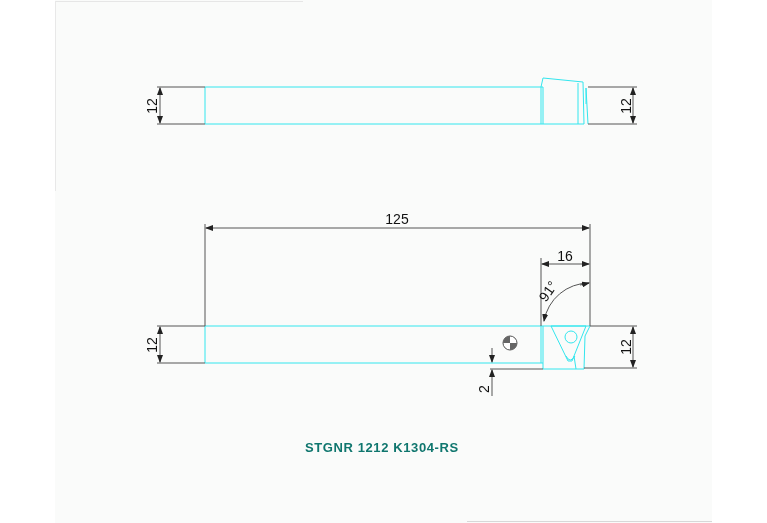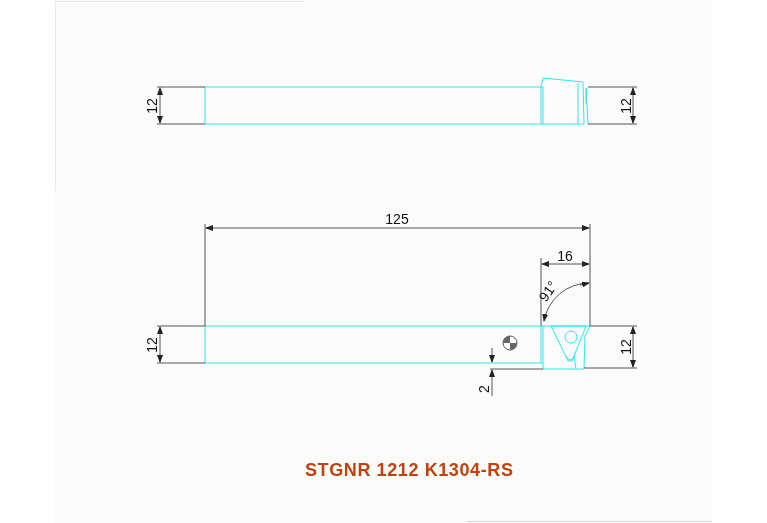--- a/index.html
+++ b/index.html
@@ -4,22 +4,22 @@
   <style>
     html, body { margin: 0; padding: 0; background: #ffffff; }
     body { width: 767px; height: 523px; position: relative; overflow: hidden;
            font-family: "Liberation Sans", sans-serif; }
     .paper { position: absolute; left: 55px; top: 0; width: 657px; height: 523px; background: #fafbfa; }
     .paper-edge-top { position: absolute; left: 55px; top: 1px; width: 248px; height: 1px; background: #e6e6e6; }
     .paper-edge-left { position: absolute; left: 55px; top: 1px; width: 1px; height: 190px; background: #e8e8e8; }
     .paper-edge-bottom { position: absolute; left: 467px; top: 521px; width: 245px; height: 1px; background: #d8d8d8; }
     svg.drawing { position: absolute; left: 0; top: 0; }
     .dim-text { font-family: "Liberation Sans", sans-serif; font-size: 14px; fill: #111; }
-    .part-label { position: absolute; left: 305px; top: 460px; color: #c2410c; font-weight: bold;
-                  font-size: 18px; letter-spacing: 0.6px; white-space: pre;
+    .part-label { position: absolute; left: 305px; top: 440px; color: #0f766e; font-weight: bold;
+                  font-size: 13px; letter-spacing: 0.6px; white-space: pre;
                   font-family: "Liberation Sans", sans-serif; }
   </style>
 </head>
 <body>
 
 <div class="paper"></div>
 <div class="paper-edge-top"></div>
 <div class="paper-edge-left"></div>
 <div class="paper-edge-bottom"></div>
 

